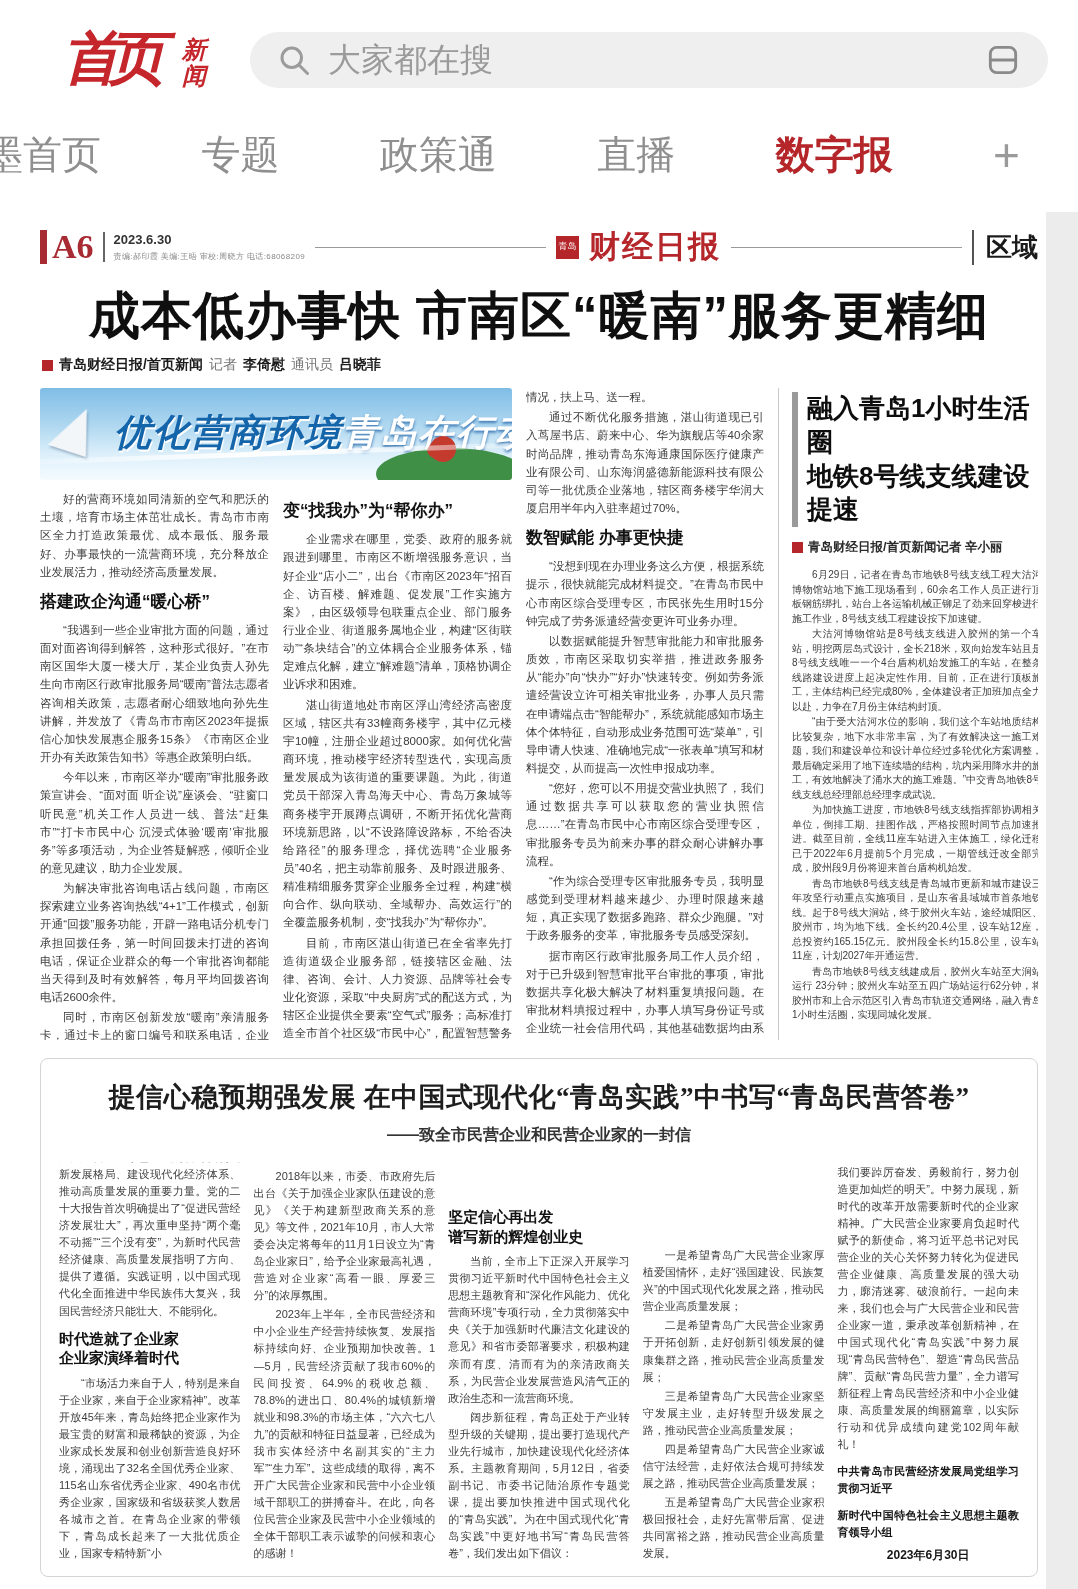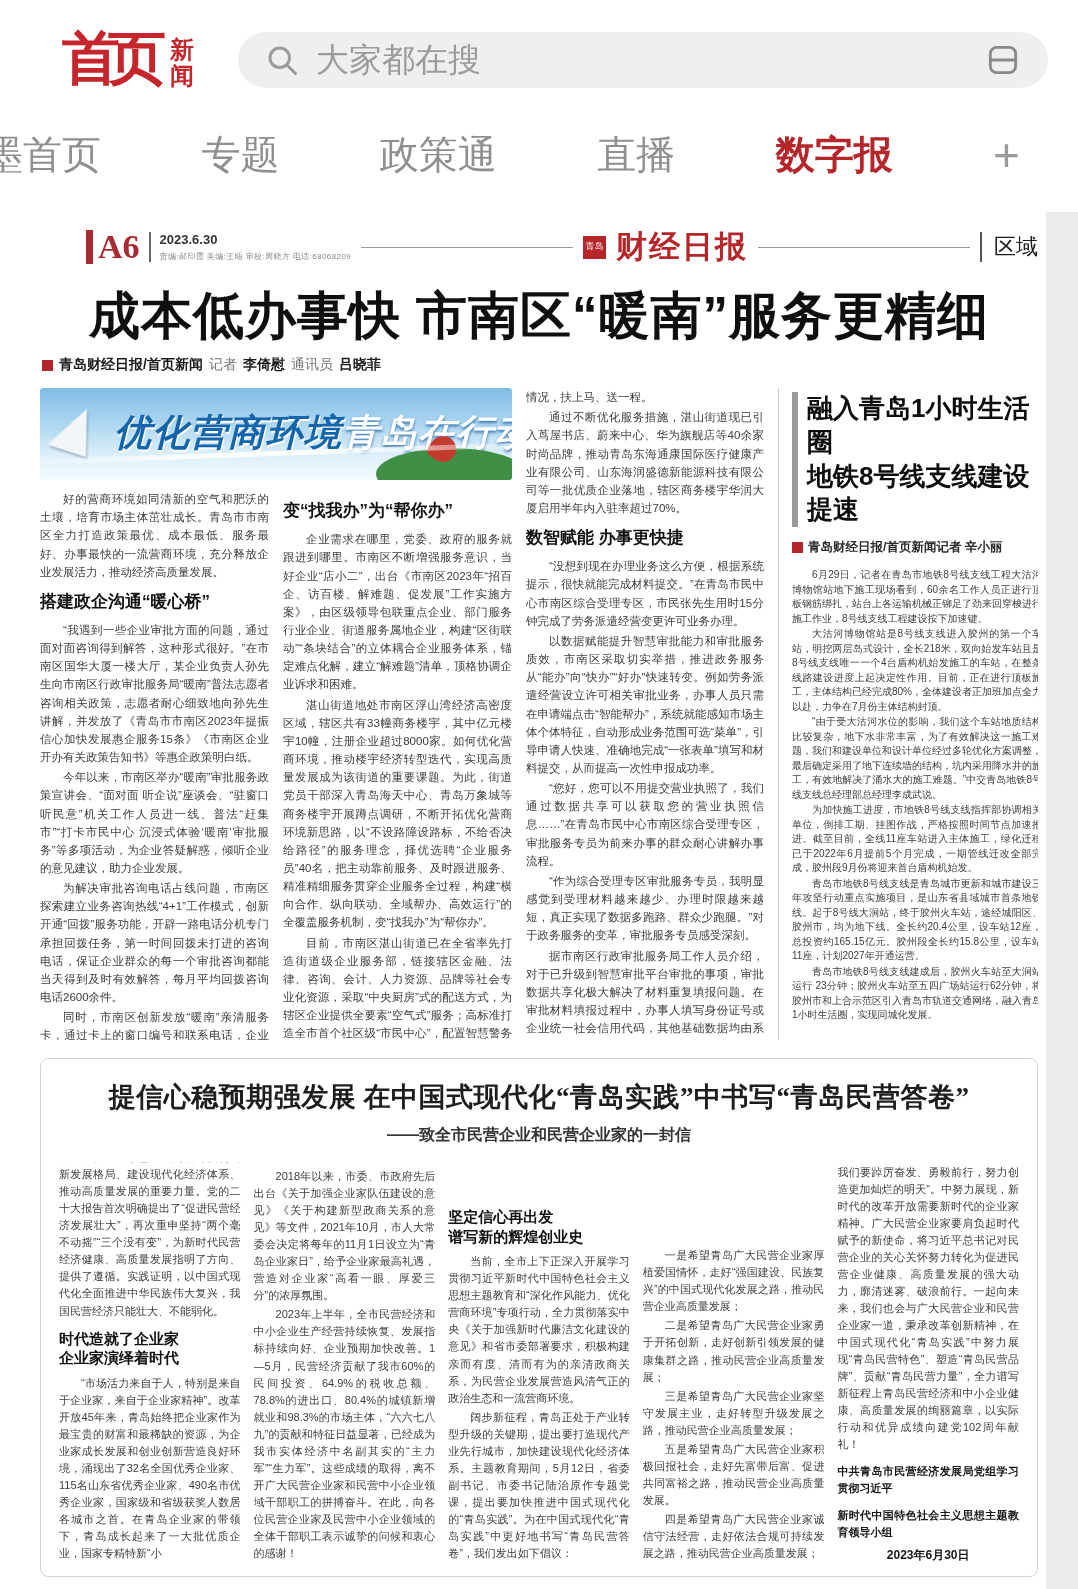--- a/index.html
+++ b/index.html
@@ -1,53 +1,53 @@
 <!DOCTYPE html>
 <html><head>
 <meta charset="utf-8">
 <style>
   * { box-sizing: border-box; }
   body { margin:0; width:1078px; background:#fff; color:#222;
          font-family:"Liberation Sans","DejaVu Sans",sans-serif; }
 
   
   .app-header { display:flex; align-items:center; gap:44px; padding:16px 30px 8px 62px; height:112px; }
-  .logo { display:flex; align-items:flex-start; gap:4px; cursor:pointer; flex:none; }
+  .logo { display:flex; align-items:flex-start; gap:16px; cursor:pointer; flex:none;font-style:italic; }
   .logo-main { font-family:"Liberation Serif",serif; font-weight:900; font-size:58px;
                color:#c5262c; letter-spacing:-12px; line-height:.95; padding-right:12px; }
   .logo-side { display:flex; flex-direction:column; color:#c5262c; font-weight:bold;
                font-size:24px; line-height:1.1; margin-top:6px; }
   .search { flex:1; height:56px; background:#efefef; border-radius:38px; display:flex;
             align-items:center; padding:0 26px; gap:16px; }
   .search-text { color:#9b9b9b; font-size:33px; flex:1; }
   .tab-bar { display:flex; align-items:center; justify-content:space-between;
              padding:16px 58px 30px 0; font-size:39px; color:#8f8f8f; }
   .tab { white-space:nowrap; cursor:pointer; }
   .tab-first { margin-left:-16px; }
   .tab.active { color:#b5262b; font-weight:bold; }
   .tab-plus { font-size:46px; color:#9a9a9a; }
 
   
   .paper-wrap { display:flex; align-items:stretch; }
   .gutter { width:32px; background:#ececec; flex:none; }
   .paper { flex:1; padding:14px 8px 22px 40px; overflow:hidden; }
 
-  .paper-head { display:flex; align-items:center;margin-left:46px; }
+  .paper-head { display:flex; align-items:center; }
   .pageno { font-family:"Liberation Serif",serif; font-weight:bold; font-size:34px; color:#a82a32;
             border-left:7px solid #a82a32; padding-left:5px; line-height:1; flex:none; }
   .head-meta { border-left:2px solid #666; margin-left:9px; padding-left:9px; flex:none; }
   .head-date { font-size:13px; color:#333; font-weight:bold; }
   .head-credits { font-size:8px; color:#8a8a8a; margin-top:4px; letter-spacing:.4px; }
   .mast { flex:1; display:flex; align-items:center; gap:10px; margin:0 10px;justify-content:flex-end; }
   .mast .line { flex:1; height:1px; background:#9a9a9a; }
   .seal { width:23px; height:23px; background:#b5262b; color:#fff; font-size:9px; line-height:1.1;
           display:flex; align-items:center; justify-content:center; text-align:center; flex:none; }
   .mast-title { font-family:"Liberation Serif",serif; font-size:31px; font-weight:bold;
                 color:#b5262b; letter-spacing:2px; white-space:nowrap; }
-  .section-label { font-family:"Liberation Serif",serif; font-size:22px; font-weight:normal;
+  .section-label { font-family:"Liberation Serif",serif; font-size:26px; font-weight:bold;
                    color:#1a1a1a; border-left:2px solid #555; padding-left:12px; flex:none; }
 
   .headline { font-size:51px; font-weight:900; text-align:center; color:#0f0f0f;
               margin:20px 0 12px; letter-spacing:1px; line-height:1.1; }
   .byline { display:flex; align-items:center; gap:6px; font-size:14px; color:#777; margin:0 0 14px 2px; }
   .byline .src, .byline .nm { color:#1c1c1c; font-weight:bold; }
   .red-sq { width:11px; height:11px; background:#b5262b; display:inline-block; flex:none; }
 
   .article-grid { display:flex; gap:14px; height:652px; overflow:hidden; }
   .left-zone { width:472px; flex:none; display:flex; flex-direction:column; }
@@ -240,22 +240,22 @@
           </div>
         <div class="lcol">
             <h3 class="subhead">坚定信心再出发<br>谱写新的辉煌创业史</h3>
             <p class="para">当前，全市上下正深入开展学习贯彻习近平新时代中国特色社会主义思想主题教育和“深化作风能力、优化营商环境”专项行动，全力贯彻落实中央《关于加强新时代廉洁文化建设的意见》和省市委部署要求，积极构建亲而有度、清而有为的亲清政商关系，为民营企业发展营造风清气正的政治生态和一流营商环境。</p>
             <p class="para">阔步新征程，青岛正处于产业转型升级的关键期，提出要打造现代产业先行城市，加快建设现代化经济体系。主题教育期间，5月12日，省委副书记、市委书记陆治原作专题党课，提出要加快推进中国式现代化的“青岛实践”。为在中国式现代化“青岛实践”中更好地书写“青岛民营答卷”，我们发出如下倡议：</p>
           </div>
         <div class="lcol">
             <p class="para">一是希望青岛广大民营企业家厚植爱国情怀，走好“强国建设、民族复兴”的中国式现代化发展之路，推动民营企业高质量发展；</p>
             <p class="para">二是希望青岛广大民营企业家勇于开拓创新，走好创新引领发展的健康集群之路，推动民营企业高质量发展；</p>
             <p class="para">三是希望青岛广大民营企业家坚守发展主业，走好转型升级发展之路，推动民营企业高质量发展；</p>
+            <p class="para">四是希望青岛广大民营企业家诚信守法经营，走好依法合规可持续发展之路，推动民营企业高质量发展；</p>
             <p class="para">五是希望青岛广大民营企业家积极回报社会，走好先富带后富、促进共同富裕之路，推动民营企业高质量发展。</p>
-            <p class="para">四是希望青岛广大民营企业家诚信守法经营，走好依法合规可持续发展之路，推动民营企业高质量发展；</p>
           </div>
         <div class="lcol">
             <p class="para">“新征程是充满光荣和梦想的远征，蓝图已经绘就，号角已经吹响，我们要踔厉奋发、勇毅前行，努力创造更加灿烂的明天”。中努力展现，新时代的改革开放需要新时代的企业家精神。广大民营企业家要肩负起时代赋予的新使命，将习近平总书记对民营企业的关心关怀努力转化为促进民营企业健康、高质量发展的强大动力，廓清迷雾、破浪前行。一起向未来，我们也会与广大民营企业和民营企业家一道，秉承改革创新精神，在中国式现代化“青岛实践”中努力展现“青岛民营特色”、塑造“青岛民营品牌”、贡献“青岛民营力量”，全力谱写新征程上青岛民营经济和中小企业健康、高质量发展的绚丽篇章，以实际行动和优异成绩向建党102周年献礼！</p>
             <p class="sig">中共青岛市民营经济发展局党组学习贯彻习近平</p>
             <p class="sig">新时代中国特色社会主义思想主题教育领导小组</p>
             <p class="sig-date">2023年6月30日</p>
           </div>
       </div>
     </div>
 

